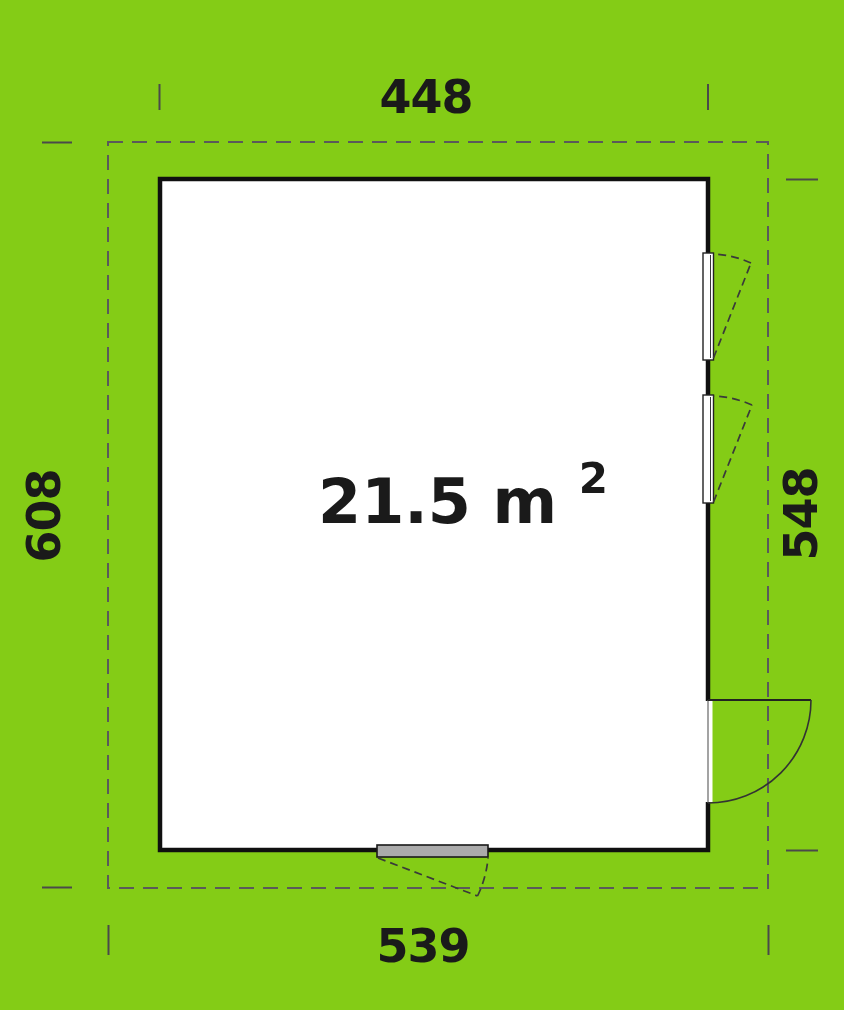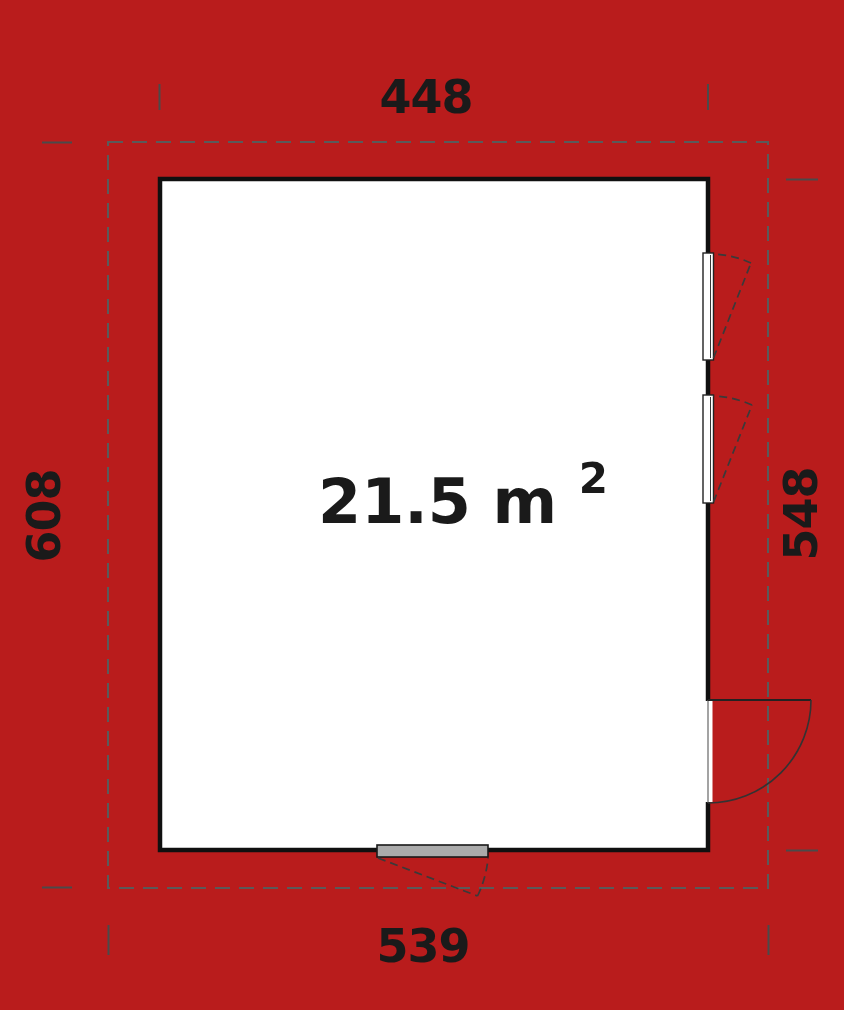--- a/index.html
+++ b/index.html
@@ -5,21 +5,21 @@
   html, body {
     margin: 0;
     padding: 0;
     background: #ffffff;
     font-family: "DejaVu Sans", "Liberation Sans", sans-serif;
   }
   .plan-canvas {
     position: relative;
     width: 844px;
     height: 1010px;
-    background: #b91c1c;
+    background: #84cc16;
     overflow: hidden;
   }
   svg text {
     font-family: "DejaVu Sans", "Liberation Sans", sans-serif;
     font-weight: bold;
   }
   .dim-text {
     font-size: 46px;
     letter-spacing: -1px;
   }

